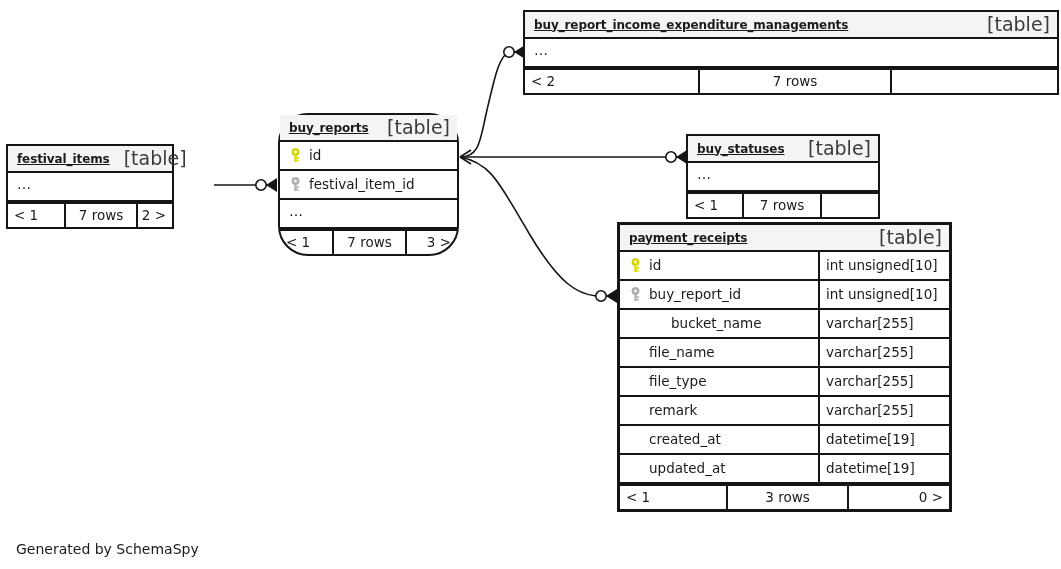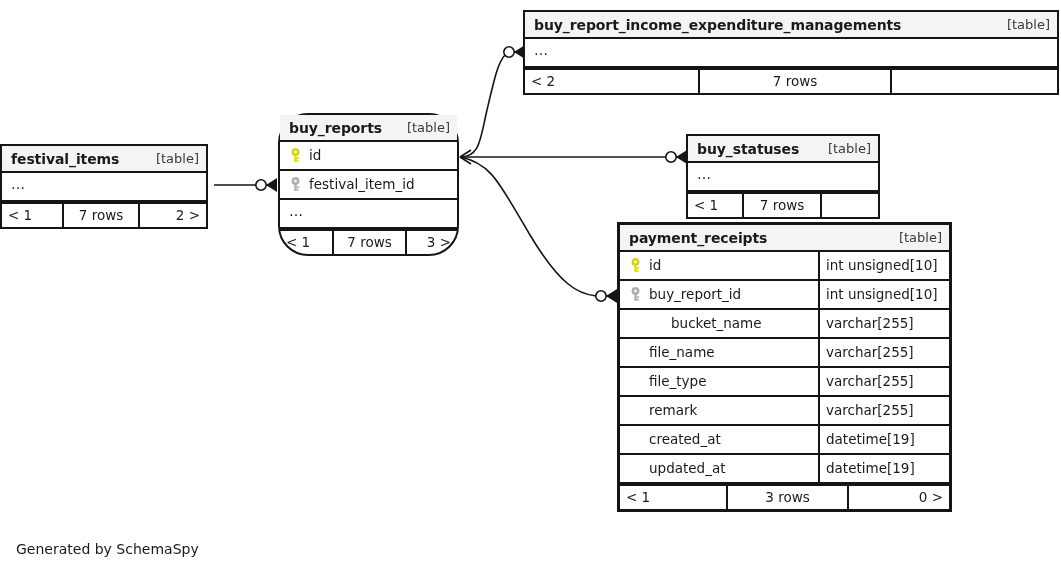--- a/index.html
+++ b/index.html
@@ -51,27 +51,28 @@
     background: #f4f4f4;
     border-bottom: 2px solid #151515;
     height: 27px;
     display: flex;
     align-items: center;
     padding: 0 7px 0 9px;
     white-space: nowrap;
   }
   .t-name {
     font-weight: bold;
-    font-size: 14px;
+    font-size: 12px;
     letter-spacing: -0.1px;
+    text-decoration: underline;
   }
   .t-tag {
     margin-left: auto;
     padding-left: 14px;
-    font-size: 13px;
+    font-size: 19px;
     color: #3a3a3a;
   }
 
   .t-row {
     box-sizing: border-box;
     display: flex;
     align-items: stretch;
     border-bottom: 2px solid #151515;
     height: 29px;
   }
@@ -174,21 +175,21 @@
 
       <circle cx="601" cy="296" r="5.2" fill="#ffffff"></circle>
       <path d="M 617 289 L 606 296 L 617 303" fill="#151515" stroke="none"></path>
       <path d="M 606 296 L 617 296"></path>
 
       <path d="M 460 157 L 471 150"></path>
       <path d="M 460 157 L 471 164"></path>
     </g>
   </svg>
 
-  <div class="table-node" style="left:0; top:144px; width:208px;">
+  <div class="table-node" style="left:6px; top:144px; width:168px;">
     <div class="t-head">
       <span class="t-name">festival_items</span>
       <span class="t-tag">[table]</span>
     </div>
     <div class="t-row">
       <span class="c-name ellipsis">…</span>
     </div>
     <div class="t-foot">
       <div class="f-left" style="width:60px;">&lt; 1</div>
       <div class="f-center" style="width:76px;">7 rows</div>

